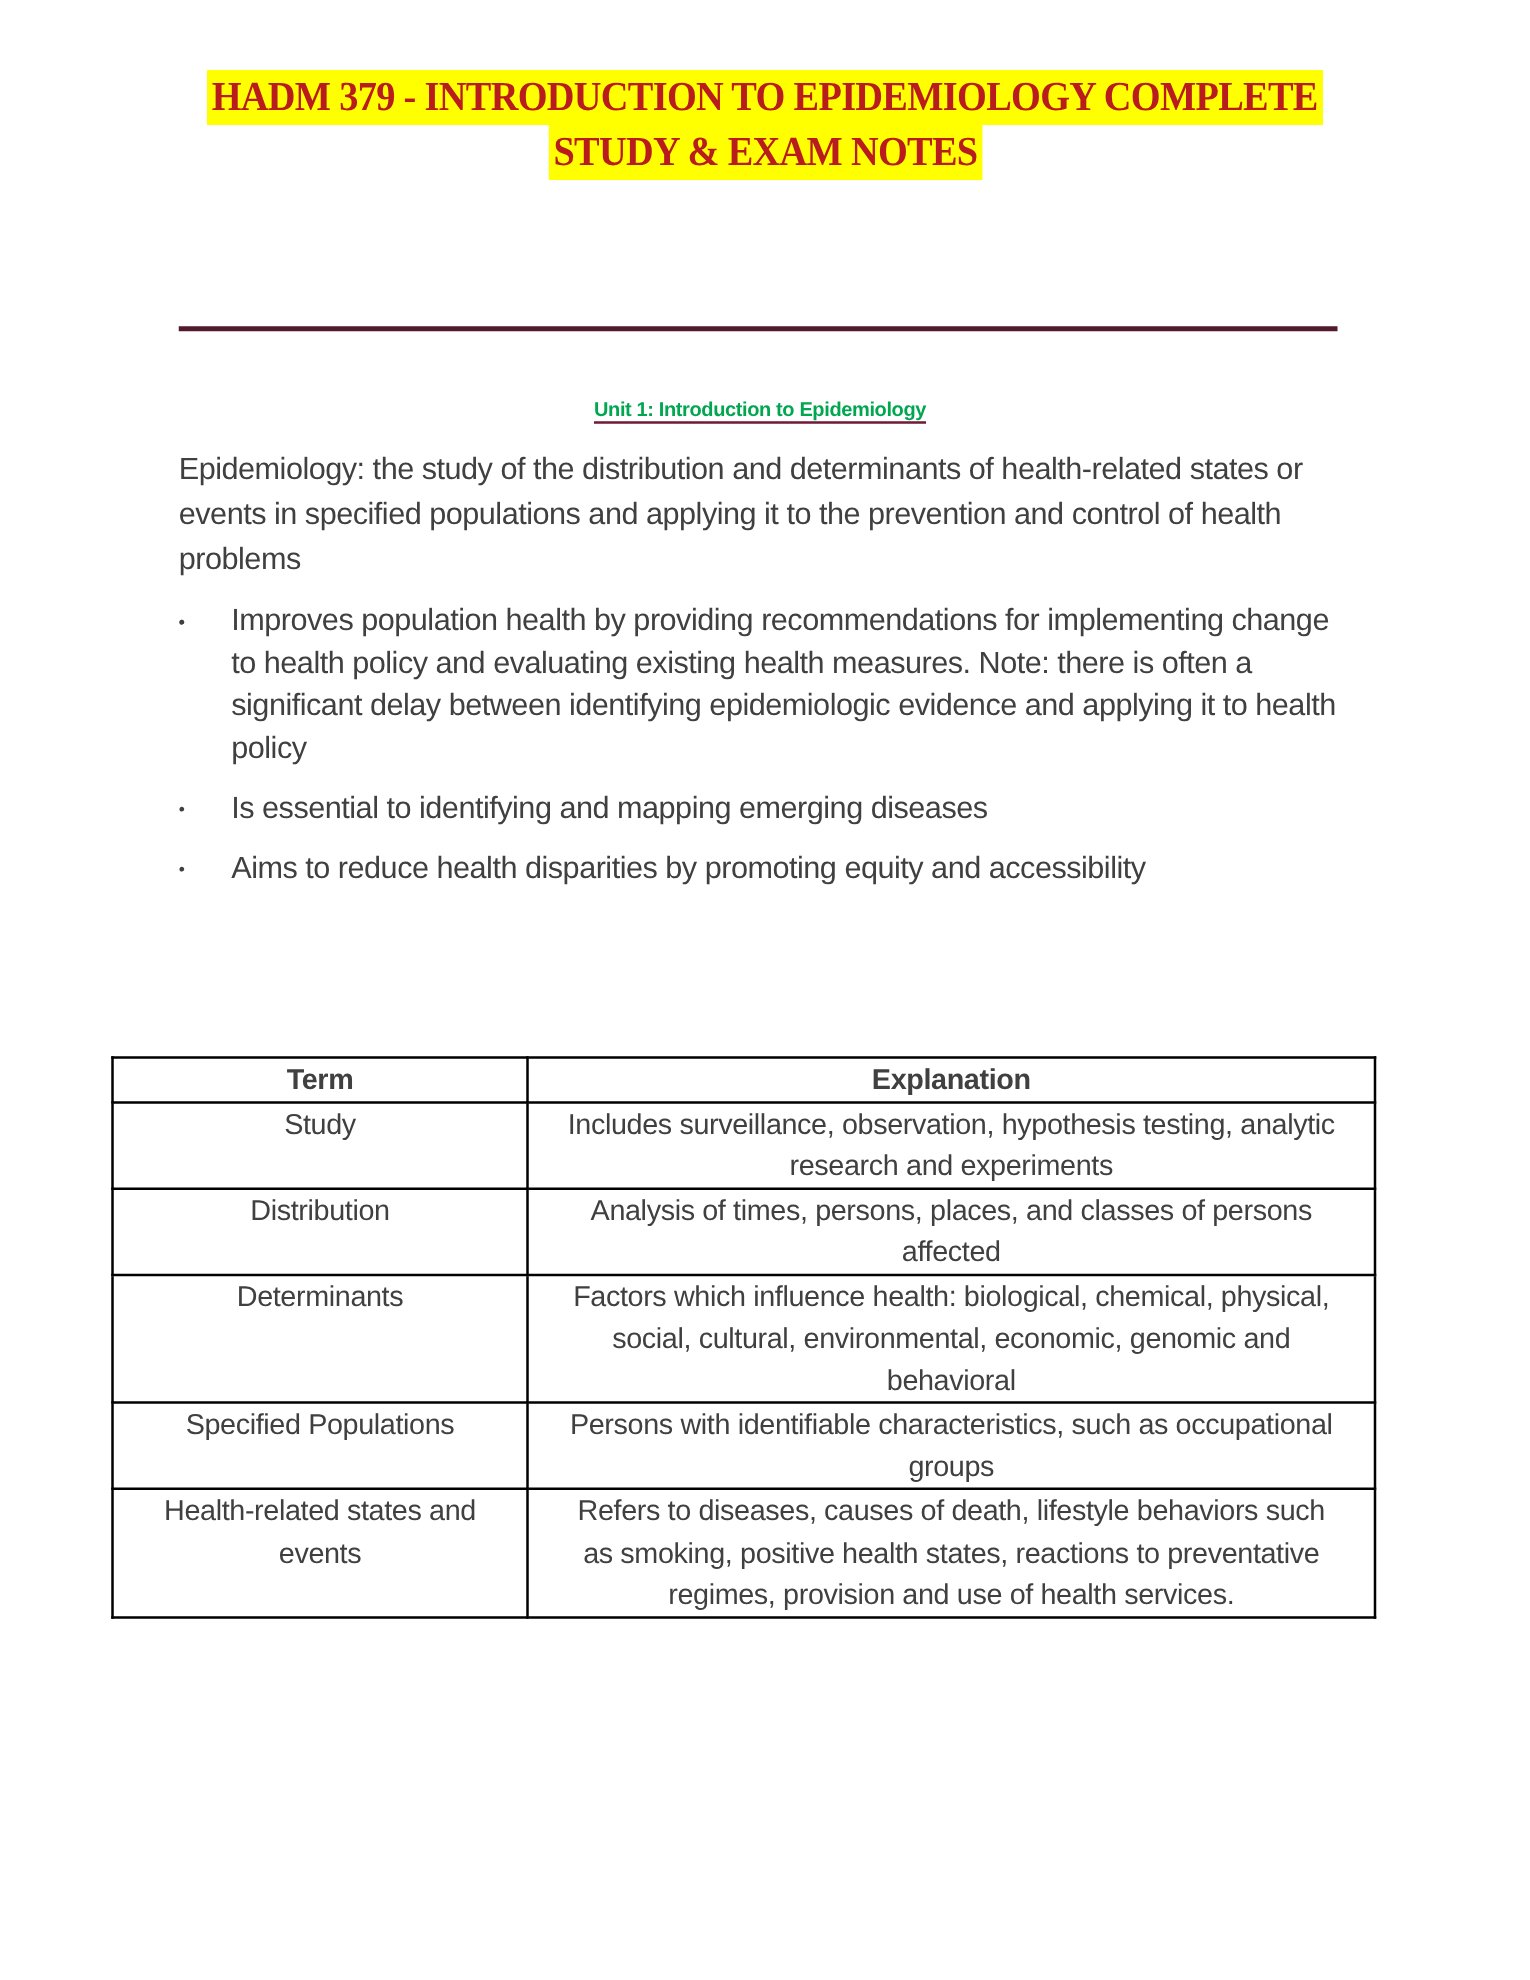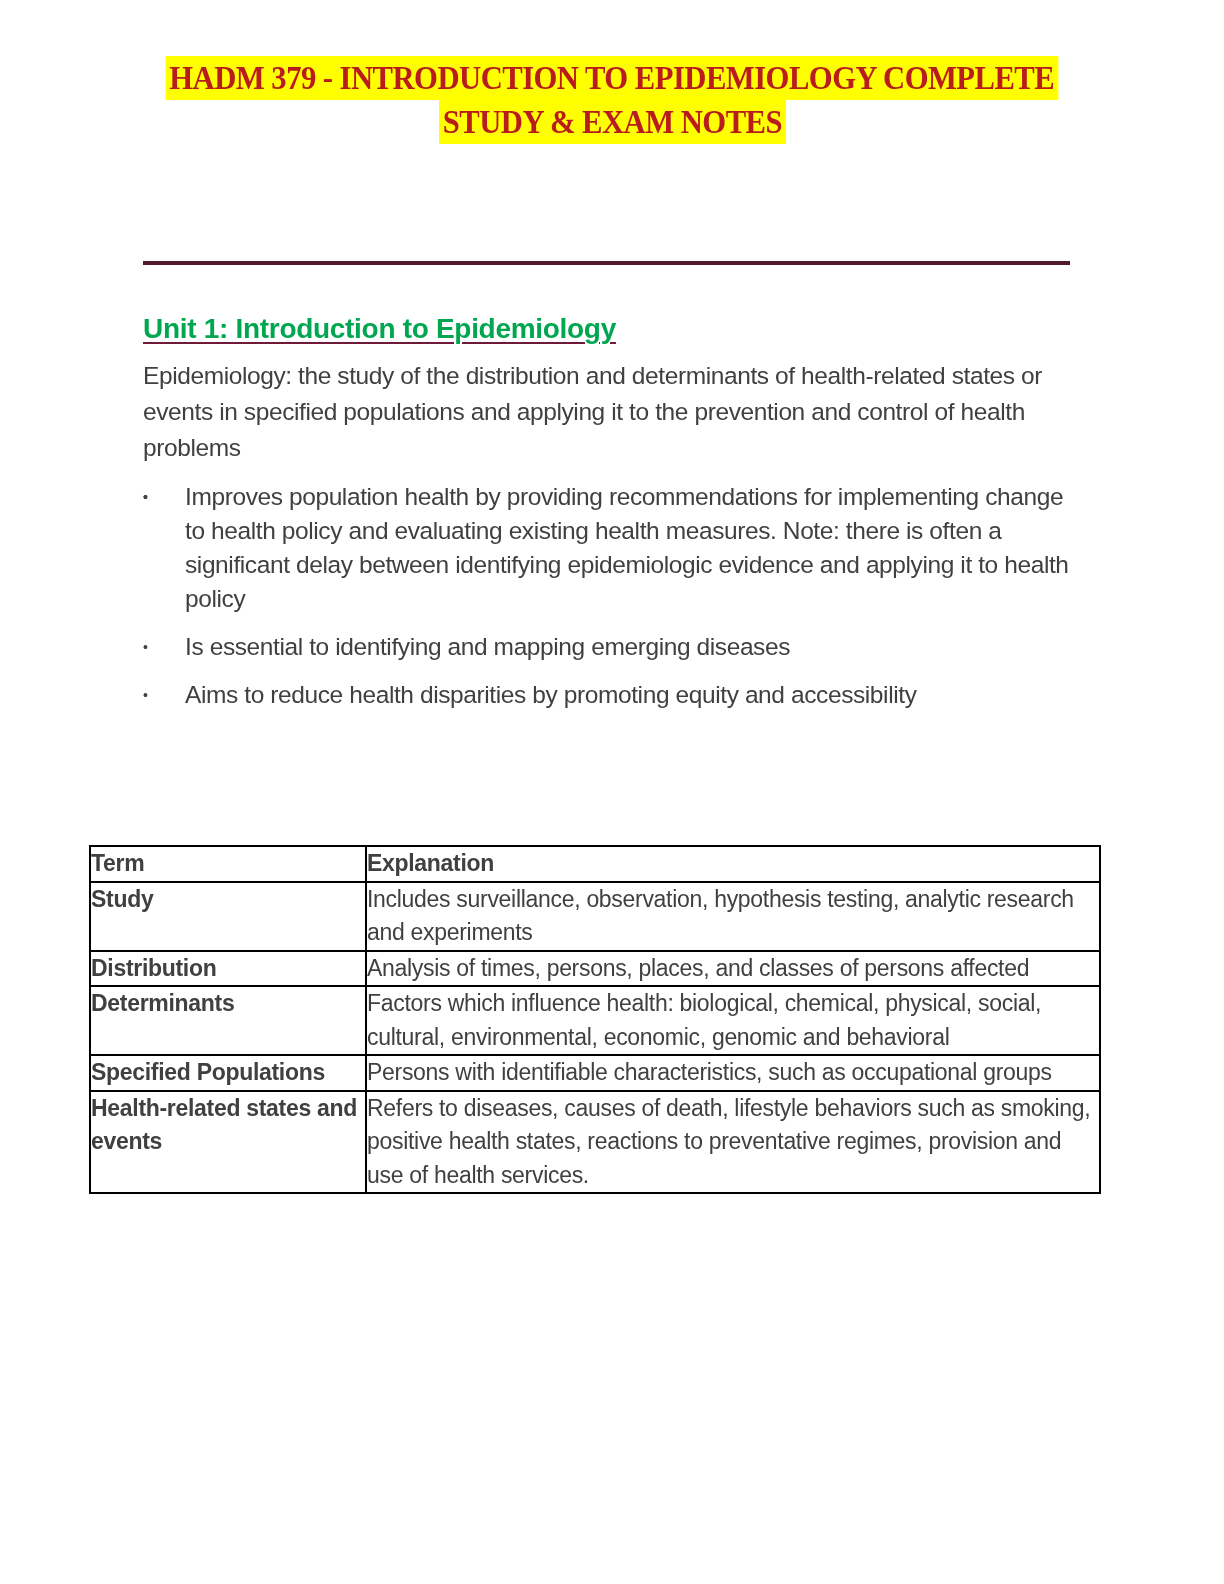--- a/index.html
+++ b/index.html
@@ -44,29 +44,30 @@
       background: #521a2e;
     }
     .content {
       position: absolute;
       left: 143px;
       top: 312px;
       width: 930px;
     }
     .unit-heading {
       font-weight: bold;
-      font-size: 28px;
+      font-size: 16px;
       color: #00a650;
       text-decoration: underline;
       text-decoration-color: #6e1a38;
       text-decoration-thickness: 2px;
       text-underline-offset: 4px;
       line-height: 34px;
       margin: 0 0 12px 0;
       letter-spacing: -0.3px;
+      text-align: center;
     }
     .intro {
       font-size: 24.5px;
       line-height: 36px;
       margin: 0 0 12px 0;
       letter-spacing: -0.4px;
     }
     ul.bullets {
       list-style: none;
       margin: 0;
@@ -95,28 +96,28 @@
       top: 845px;
       width: 1012px;
       border-collapse: collapse;
       font-size: 23px;
       line-height: 33.5px;
       letter-spacing: -0.3px;
     }
     table.terms td, table.terms th {
       border: 2px solid #000;
       vertical-align: top;
-      padding: 0 0;
-      text-align: left;
+      padding: 0 28px;
+      text-align: center;
     }
     table.terms th {
       font-weight: bold;
     }
     table.terms td.term {
-      font-weight: bold;
+      font-weight: normal;
       width: 274px;
     }
   </style>
 </head>
 <body>
 
 <div class="title-block">
   <div><span class="title-line">HADM 379 - INTRODUCTION TO EPIDEMIOLOGY COMPLETE</span></div>
   <div><span class="title-line">STUDY &amp; EXAM NOTES</span></div>
 </div>

